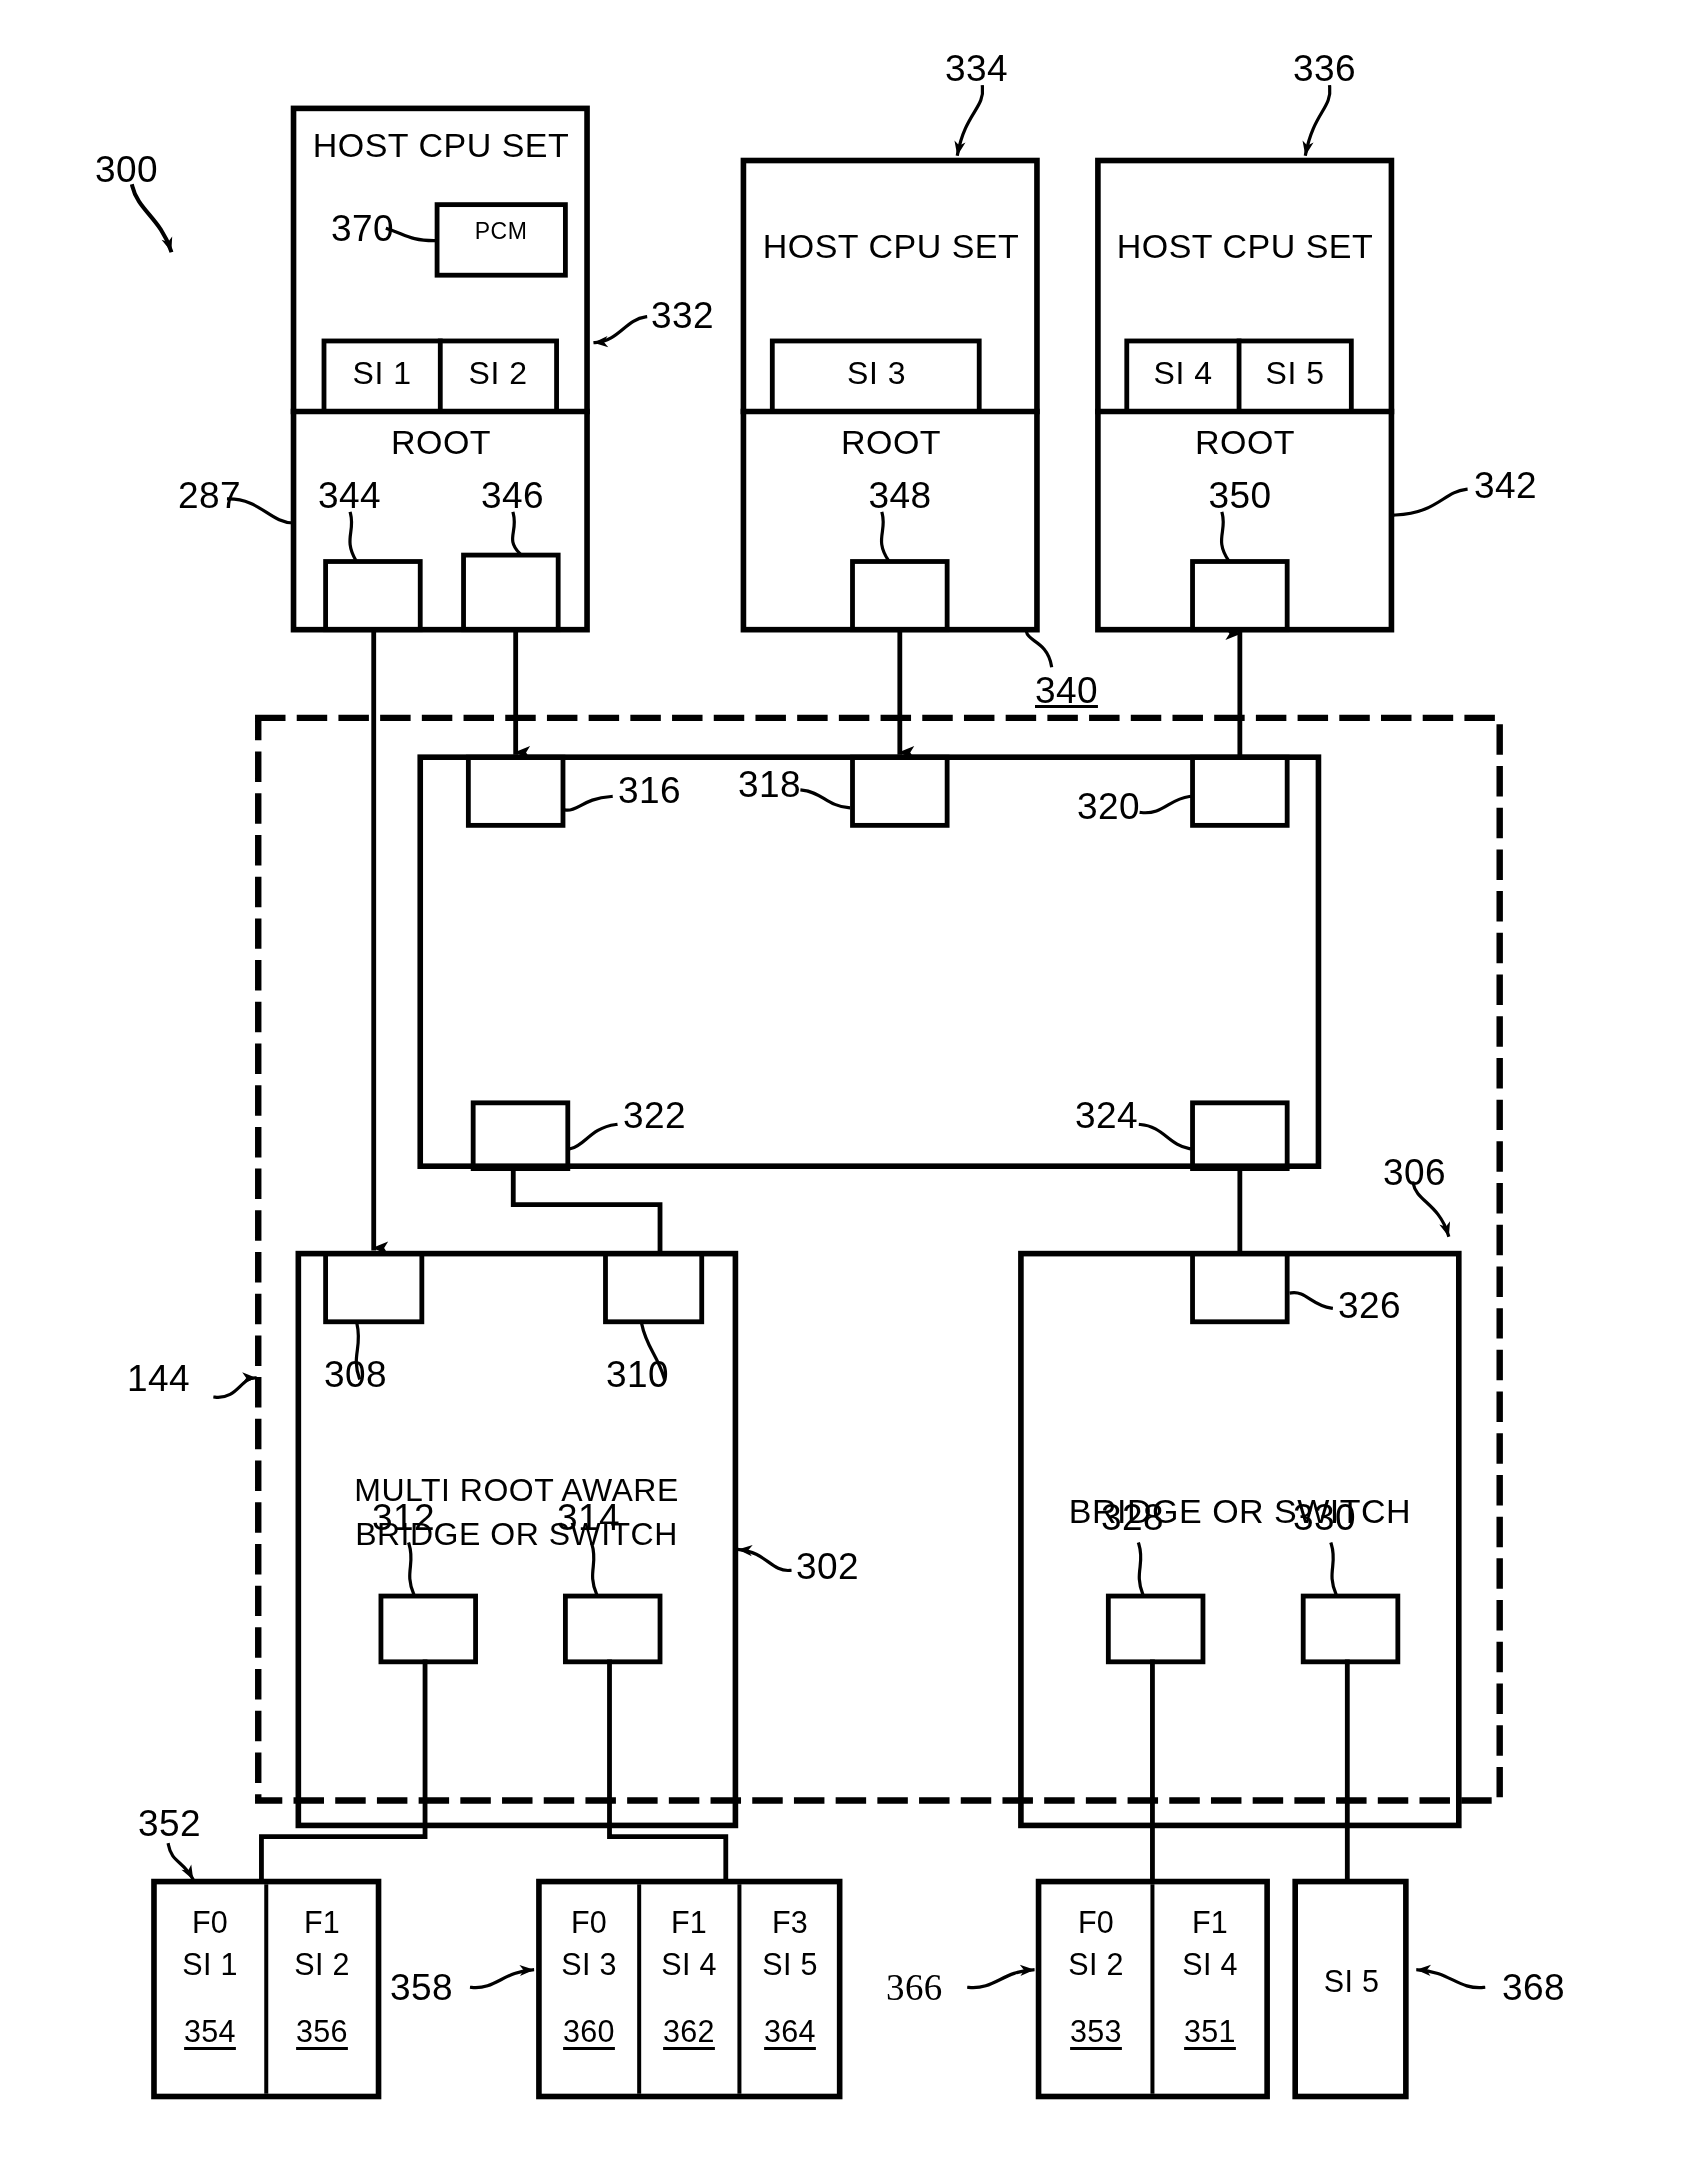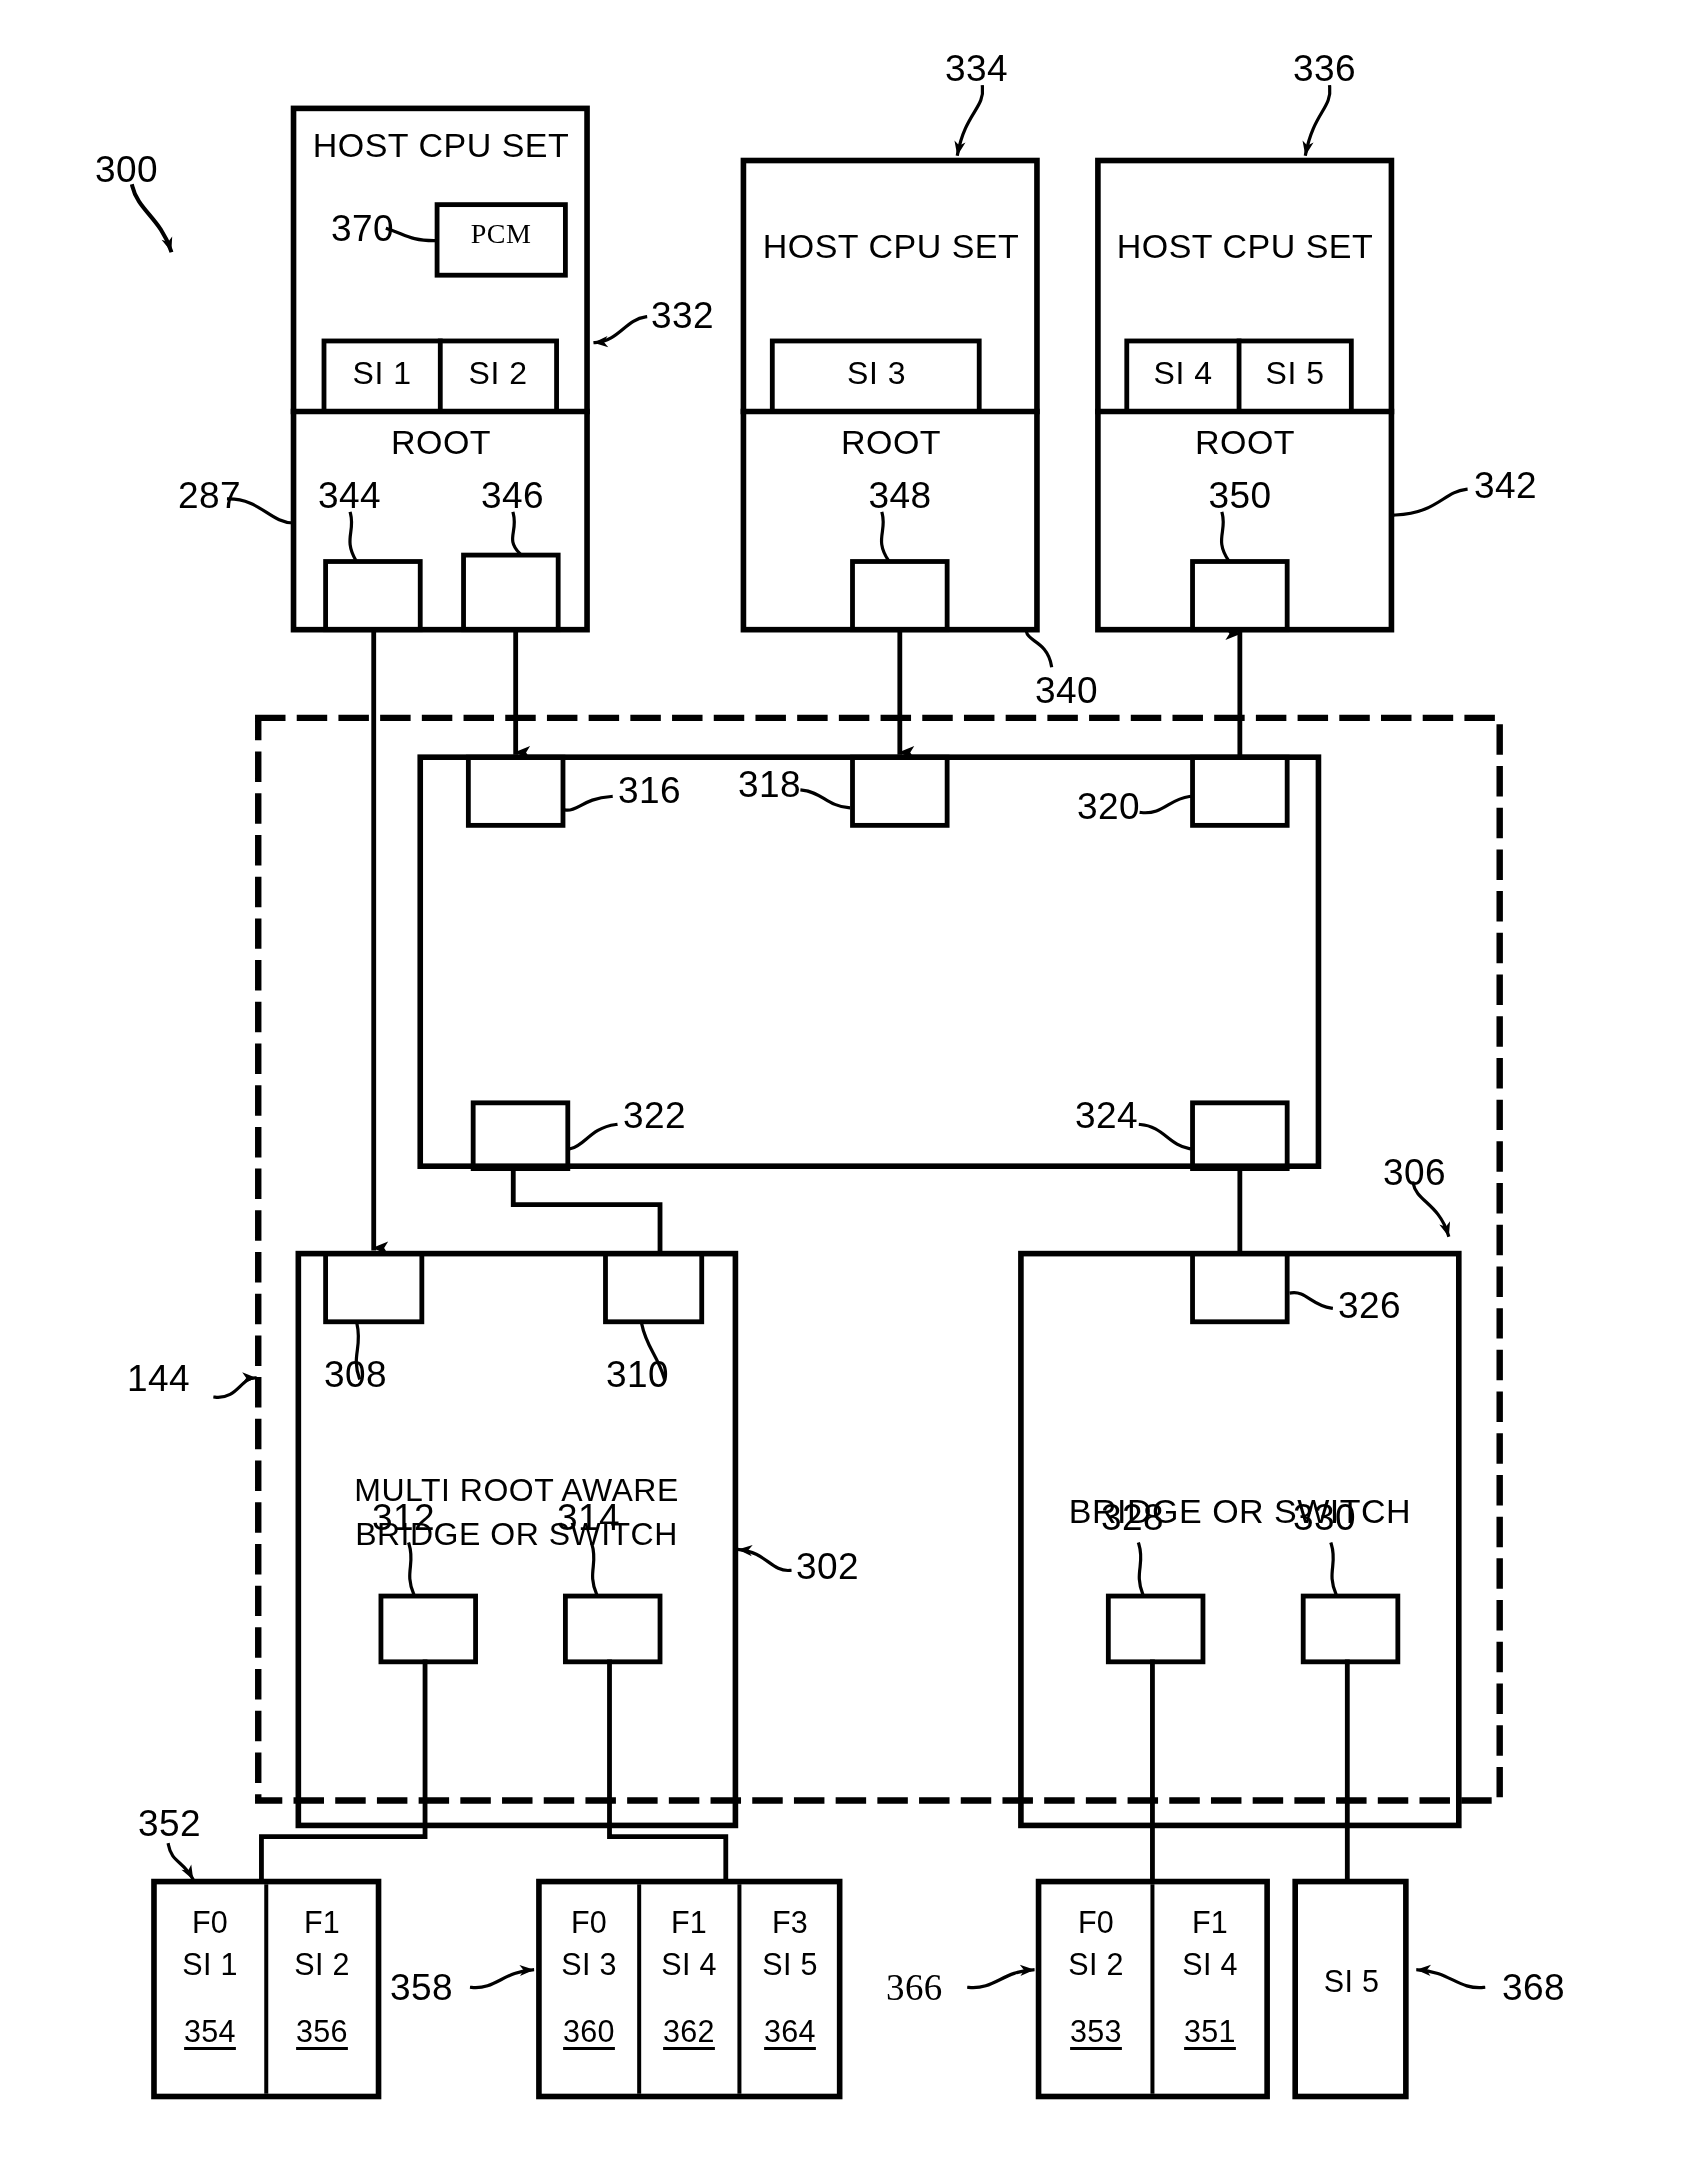--- a/index.html
+++ b/index.html
@@ -42,23 +42,22 @@
   }
   .boxtitle-sm {
     font-size: 32px;
     letter-spacing: 0.5px;
   }
   .si {
     font-size: 32px;
     letter-spacing: 0.5px;
   }
   .pcm {
-    font-size: 28px;
+    font-size: 23px;
     letter-spacing: 0.5px;
-    font-family: Liberation Serif, serif;
   }
   .ep {
     font-size: 30.5px;
     letter-spacing: 0.3px;
   }
   .underlined {
     text-decoration: underline;
     text-underline-offset: 4.8px;
     text-decoration-thickness: 3.2px;
   }
@@ -228,21 +227,21 @@
   <div class="lbl ref" style="left:178px; top:477px;">287</div>
   <div class="lbl ref" style="left:318px; top:477px;">344</div>
   <div class="lbl ref" style="left:481px; top:477px;">346</div>
   <div class="lbl ref" style="left:651px; top:297px;">332</div>
 
   <div class="lbl ref" style="left:945px; top:50px;">334</div>
   <div class="lbl boxtitle ctr" style="left:744px; top:229px; width:294px;">HOST CPU SET</div>
   <div class="lbl si ctr" style="left:773px; top:357px; width:207px;">SI 3</div>
   <div class="lbl boxtitle ctr" style="left:744px; top:425px; width:294px;">ROOT</div>
   <div class="lbl ref ctr" style="left:828px; top:477px; width:144px;">348</div>
-  <div class="lbl ref" style="left:1035px; top:672px;">340</div>
+  <div class="lbl ref" style="left:1035px; top:672px;text-decoration:underline;">340</div>
 
   <div class="lbl ref" style="left:1293px; top:50px;">336</div>
   <div class="lbl boxtitle ctr" style="left:1098px; top:229px; width:294px;">HOST CPU SET</div>
   <div class="lbl si ctr" style="left:1127px; top:357px; width:112px;">SI 4</div>
   <div class="lbl si ctr" style="left:1239px; top:357px; width:112px;">SI 5</div>
   <div class="lbl boxtitle ctr" style="left:1098px; top:425px; width:294px;">ROOT</div>
   <div class="lbl ref ctr" style="left:1168px; top:477px; width:144px;">350</div>
   <div class="lbl ref" style="left:1474px; top:467px;">342</div>
 
   <div class="lbl ref" style="left:127px; top:1360px;text-align:right;">144</div>

